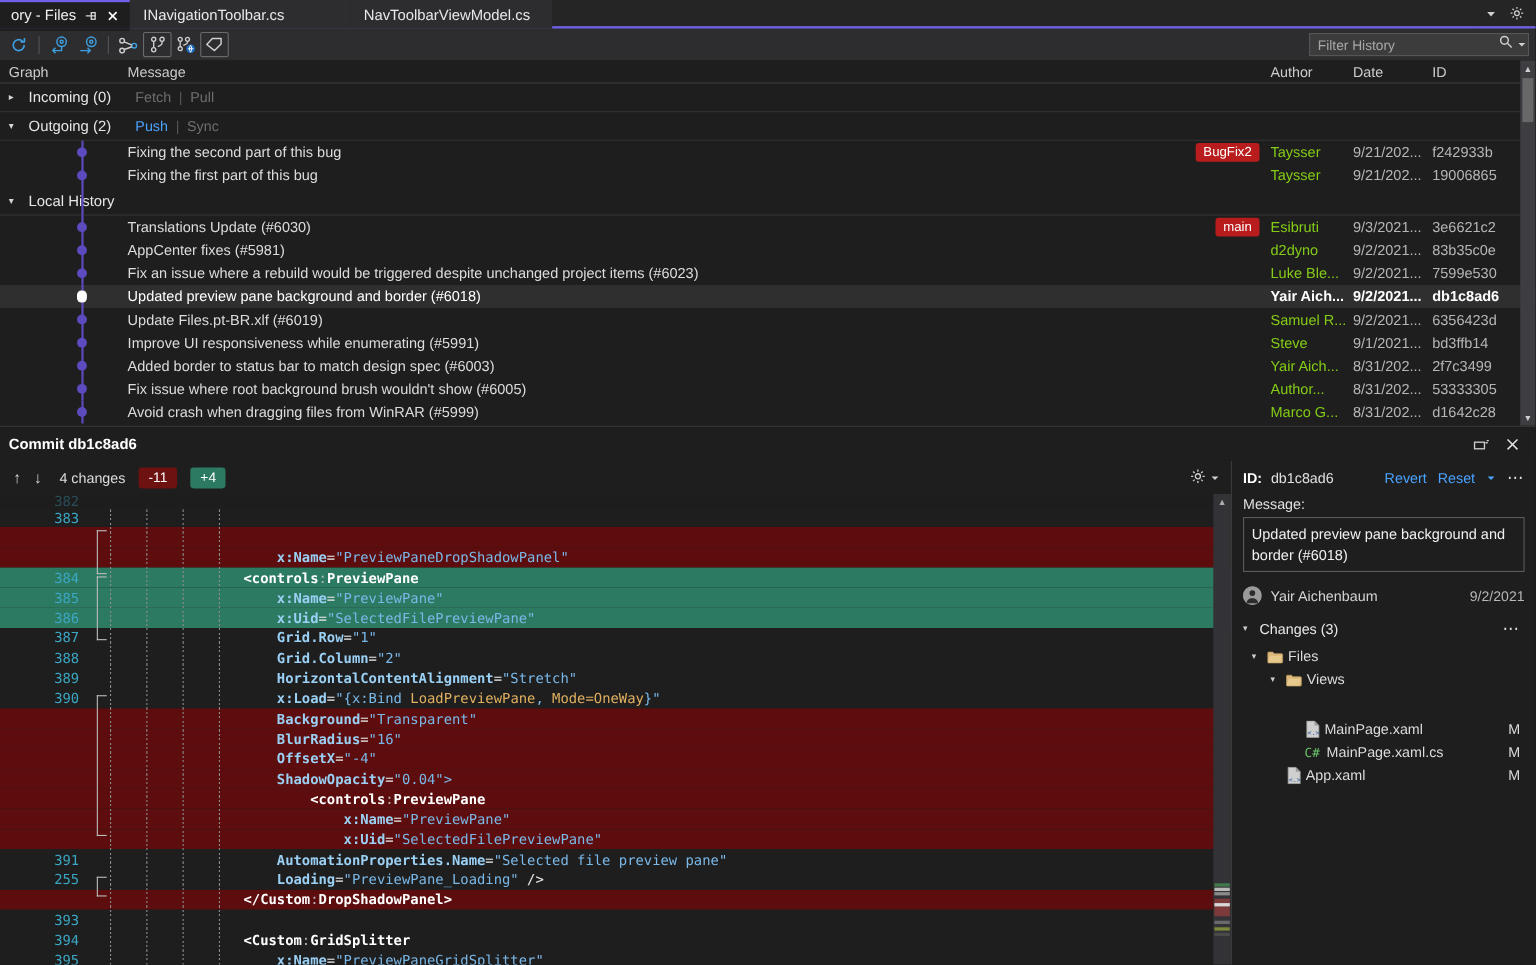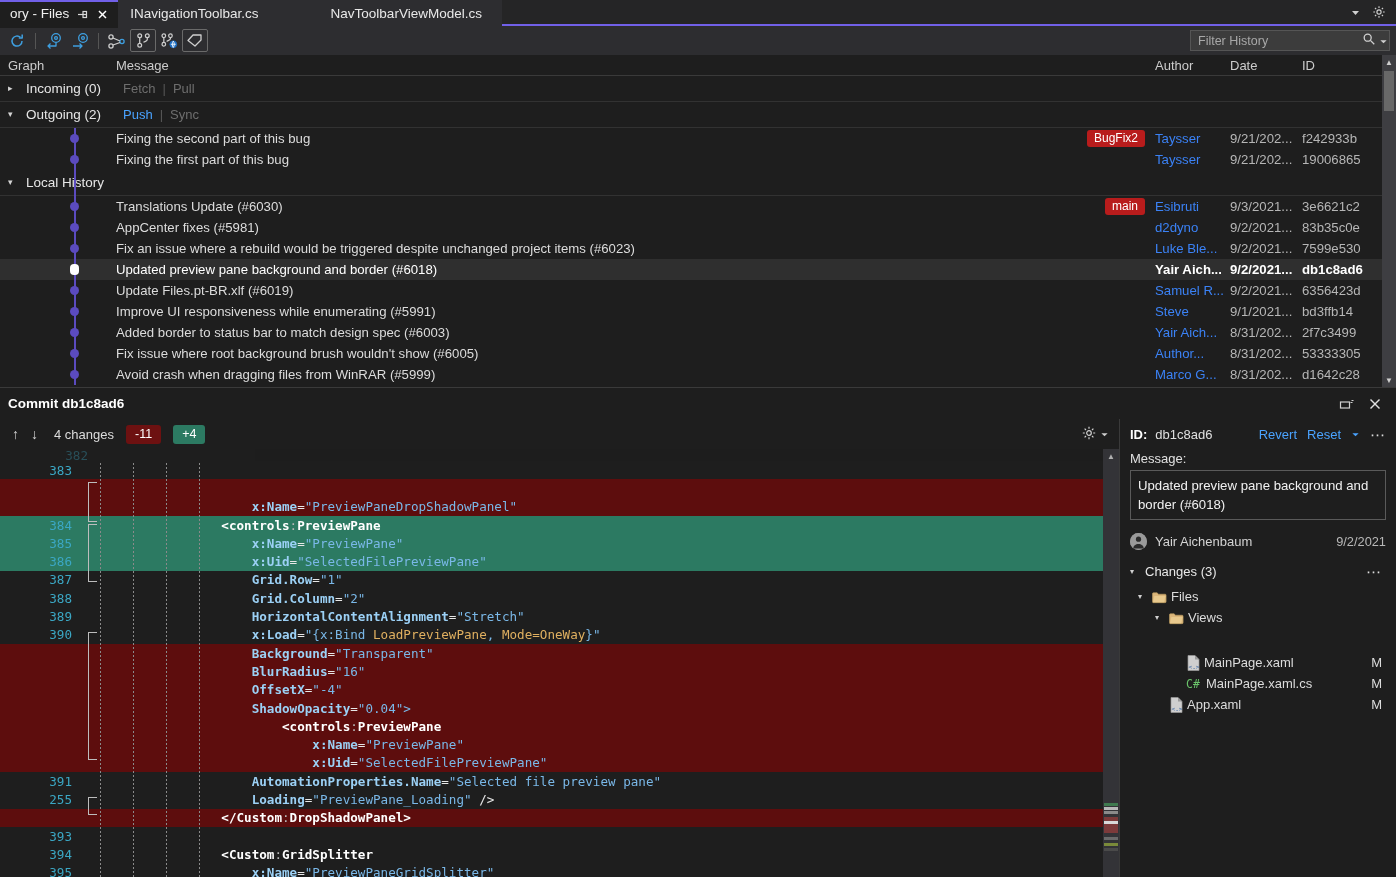--- a/index.html
+++ b/index.html
@@ -78,21 +78,21 @@
   .act-div  { color: #565656; }
 
   .rows { position: relative; }
   .crow {
     height: 21px; display: flex; align-items: center; font-size: 13.2px; color: #dcdcdc;
     position: relative;
   }
   .crow.selected { background: #2f2f2f; color: #ffffff; }
   .crow .c-msg { flex: 1; padding-left: 4px; overflow: hidden; white-space: nowrap; }
   .crow .c-graph { width: 112px; position: relative; height: 21px; }
-  .crow .c-auth { width: 75px; color: #3b82f6; overflow:hidden; white-space:nowrap; }
+  .crow .c-auth { width: 75px; color: #84cc16; overflow:hidden; white-space:nowrap; }
   .crow .c-date { width: 72px; color: #b6b6b6; overflow:hidden; white-space:nowrap; }
   .crow .c-id   { width: 78px; color: #b6b6b6; overflow:hidden; white-space:nowrap; }
   .crow.selected .c-auth, .crow.selected .c-date, .crow.selected .c-id { color: #fff; font-weight: bold; }
   .c-tagwrap { width: 92px; display: flex; justify-content: flex-end; padding-right: 10px; }
   .tagchip {
     background: #b81c1c; color: #fff; font-size: 12px; padding: 1px 7px 2px 7px;
     border-radius: 3px; line-height: 14px;
   }
   .glineseg { position: absolute; left: 74px; top: 0; width: 2px; height: 21px; background: #5b4bbf; }
   .gdot { position: absolute; left: 70px; top: 6px; width: 9px; height: 9px; border-radius: 50%;
@@ -548,21 +548,21 @@
             </span>
             <span>
               <svg width="9" height="9" viewBox="0 0 10 10">
                   <path d="M1.5 3.5 L5 7 L8.5 3.5 Z" fill="#cfcfcf"></path>
                 </svg>
             </span>
           </span>
         </div>
 
         <div class="code" id="code-lines">
-            <div class="cline ctx" style="opacity: 0.35; height: 12px; padding-left: 16px;"><span class="ln">382</span><span class="marg"></span><span class="txt"><span class="k-p"></span></span></div>
+            <div class="cline ctx" style="opacity: 0.35; height: 12px;"><span class="ln">382</span><span class="marg"></span><span class="txt"><span class="k-p"></span></span></div>
             <div class="cline ctx"><span class="ln">383</span><span class="marg"></span><span class="txt"><span class="k-p"></span></span></div>
             <div class="cline del"><span class="ln"></span><span class="marg"></span></div>
             <div class="cline del"><span class="ln"></span><span class="marg"></span><span class="txt"><span>                    </span><span class="k-attr">x:Name</span><span class="k-eq">=</span><span class="k-str">"PreviewPaneDropShadowPanel"</span></span></div>
             <div class="cline add"><span class="ln">384</span><span class="marg"></span><span class="txt"><span>                </span><span class="k-el">&lt;controls</span><span class="k-ns">:</span><span class="k-el">PreviewPane</span></span></div>
             <div class="cline add"><span class="ln">385</span><span class="marg"></span><span class="txt"><span>                    </span><span class="k-attr">x:Name</span><span class="k-eq">=</span><span class="k-str">"PreviewPane"</span></span></div>
             <div class="cline add"><span class="ln">386</span><span class="marg"></span><span class="txt"><span>                    </span><span class="k-attr">x:Uid</span><span class="k-eq">=</span><span class="k-str">"SelectedFilePreviewPane"</span></span></div>
             <div class="cline ctx"><span class="ln">387</span><span class="marg"></span><span class="txt"><span>                    </span><span class="k-attr">Grid.Row</span><span class="k-eq">=</span><span class="k-str">"1"</span></span></div>
             <div class="cline ctx"><span class="ln">388</span><span class="marg"></span><span class="txt"><span>                    </span><span class="k-attr">Grid.Column</span><span class="k-eq">=</span><span class="k-str">"2"</span></span></div>
             <div class="cline ctx"><span class="ln">389</span><span class="marg"></span><span class="txt"><span>                    </span><span class="k-attr">HorizontalContentAlignment</span><span class="k-eq">=</span><span class="k-str">"Stretch"</span></span></div>
             <div class="cline ctx"><span class="ln">390</span><span class="marg"></span><span class="txt"><span>                    </span><span class="k-attr">x:Load</span><span class="k-eq">=</span><span class="k-str">"{x:Bind </span><span class="k-mk">LoadPreviewPane</span><span class="k-str">, </span><span class="k-mk">Mode=OneWay</span><span class="k-str">}"</span></span></div>

